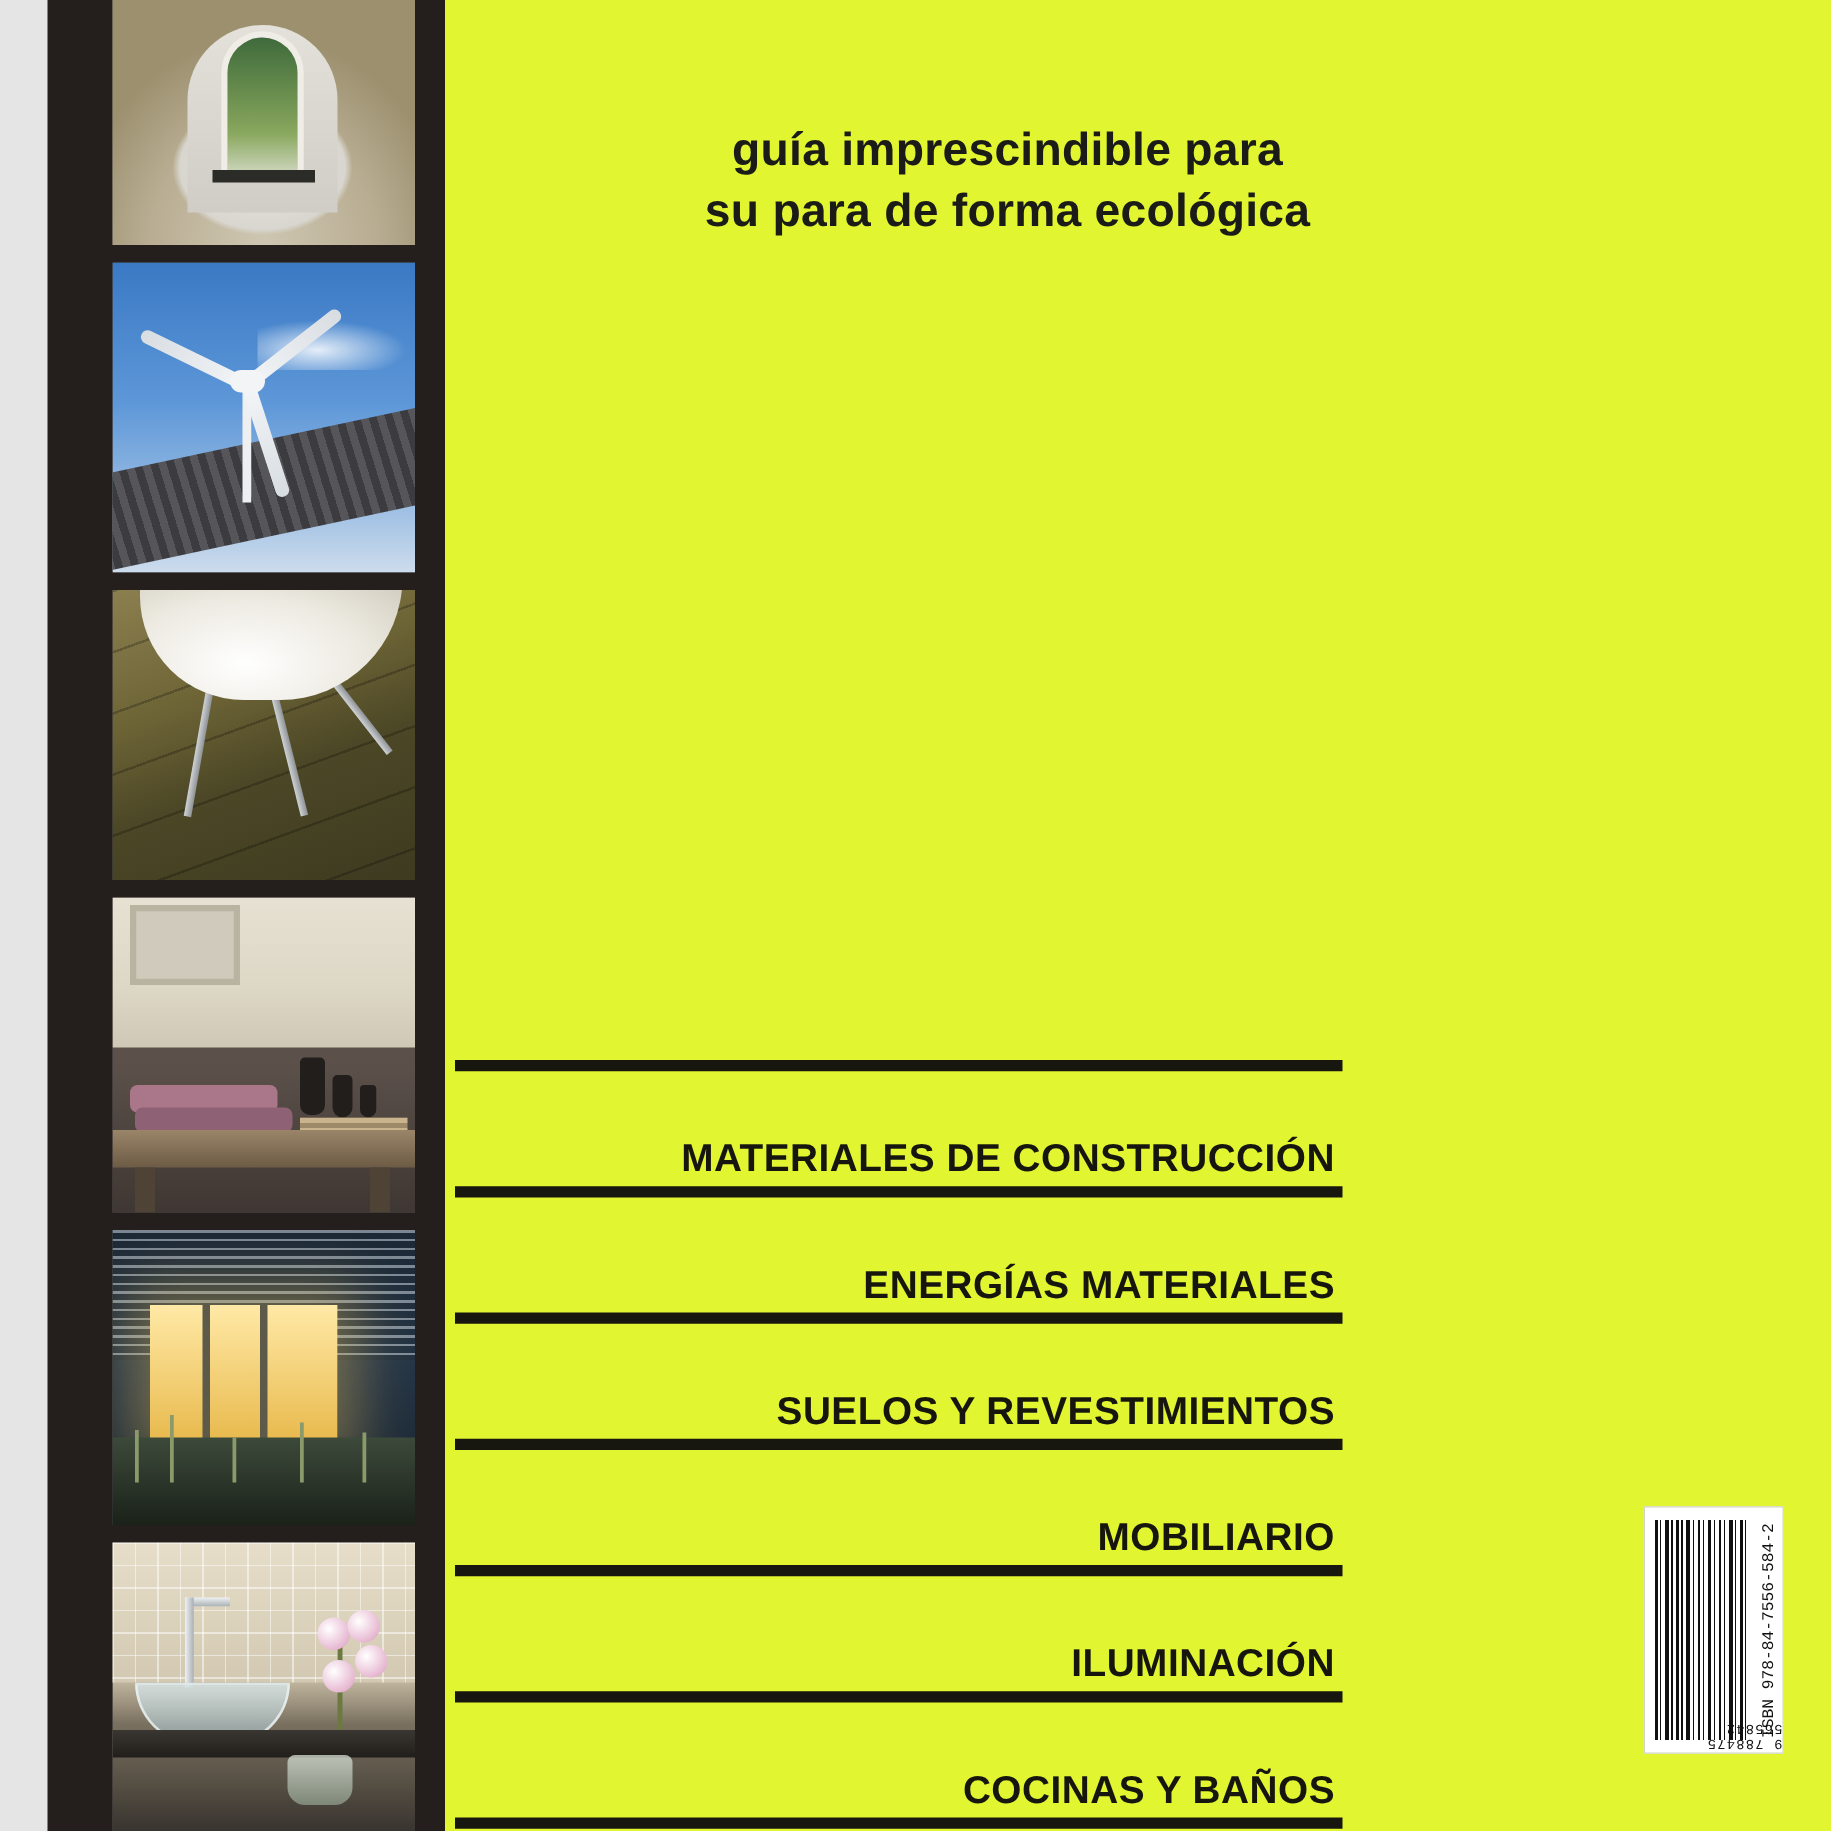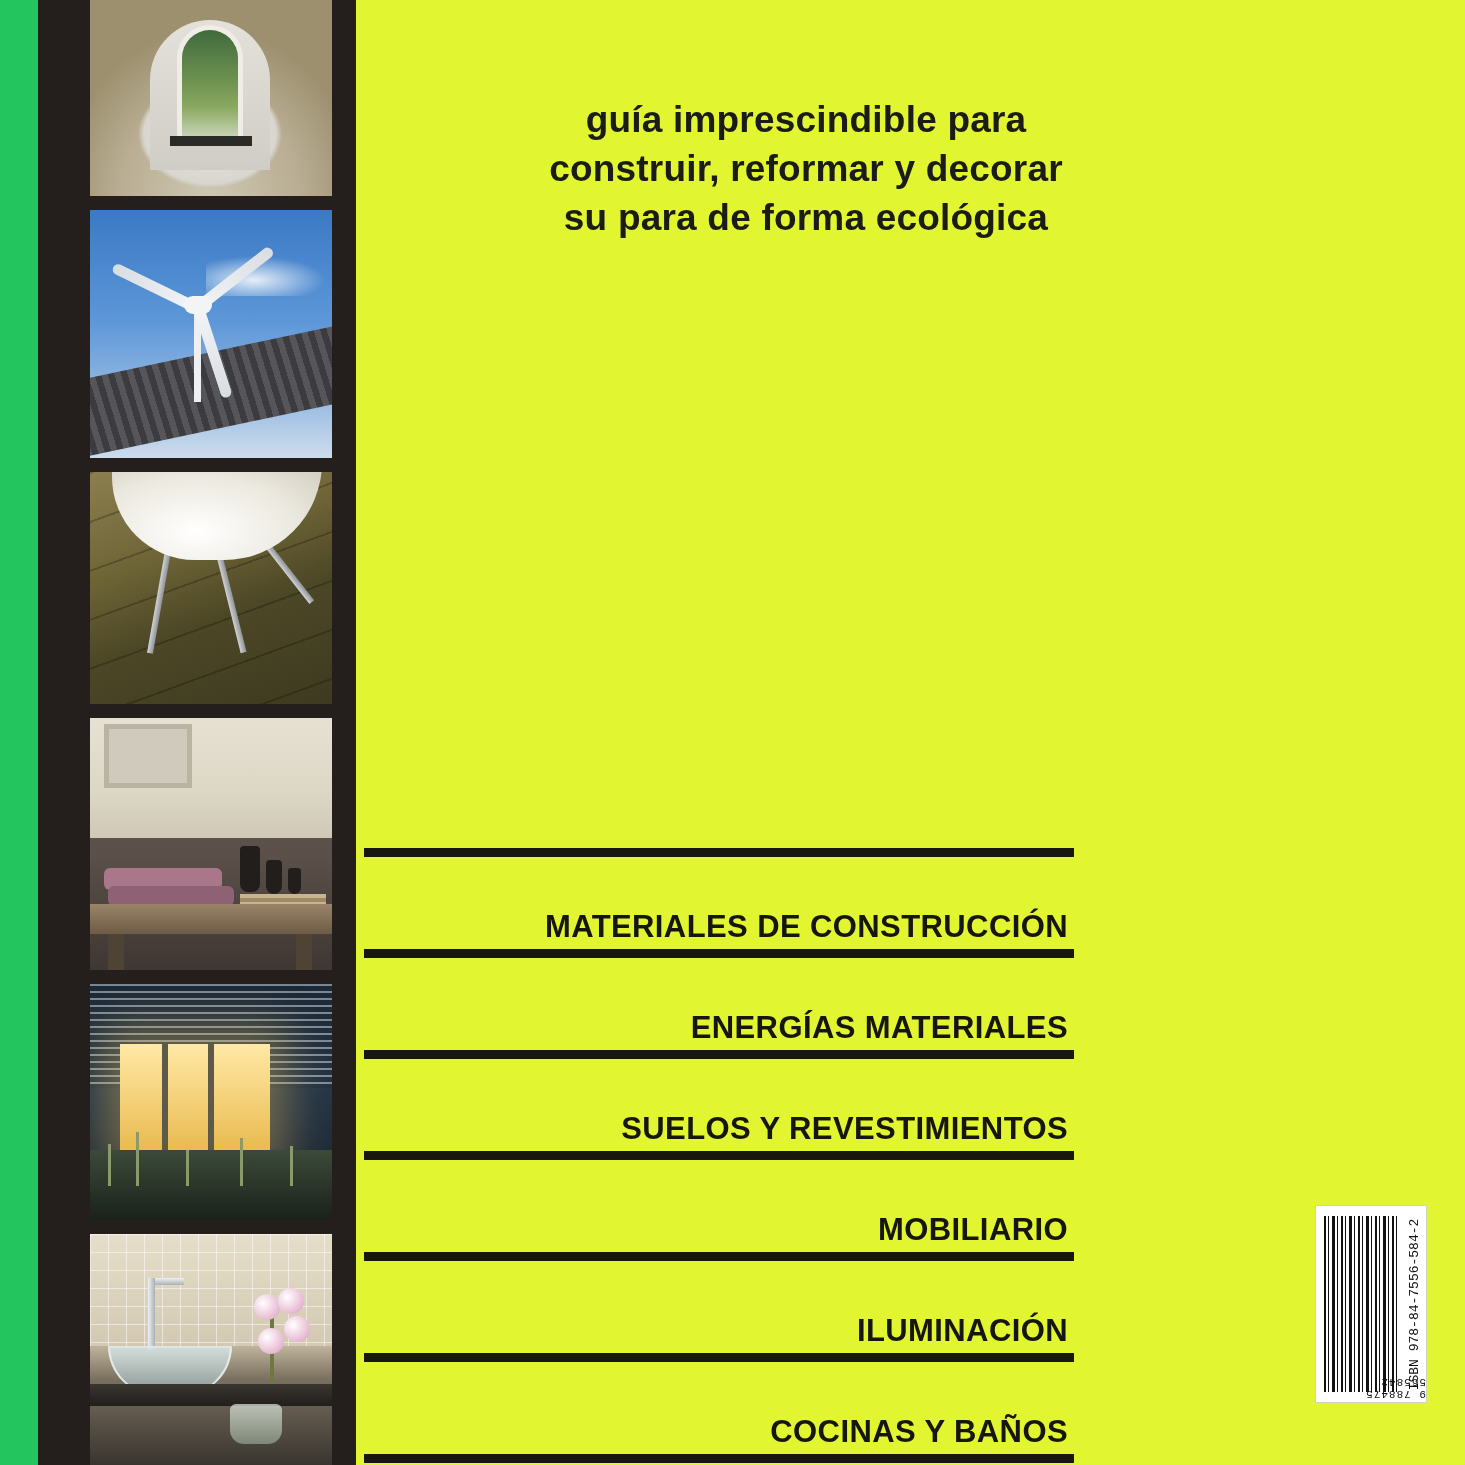--- a/index.html
+++ b/index.html
@@ -11,21 +11,21 @@
     width: 1465px;
     height: 1465px;
     font-family: "Liberation Sans", sans-serif;
     overflow: hidden;
   }
 
   #cover {
     position: relative;
     width: 1465px;
     height: 1465px;
-    background: #22c55e;
+    background: #e5e5e5;
   }
 
   
   #photo-strip {
     position: absolute;
     left: 38px;
     top: 0;
     width: 318px;
     height: 1465px;
     background: #241f1c;
@@ -404,21 +404,20 @@
       <div class="counter"></div>
       <div class="jar"></div>
     </div>
 
   </div>
 
   <div id="yellow-panel">
 
     <div id="tagline">
       <span class="line">guía imprescindible para</span>
-      <span class="line">construir, reformar y decorar</span>
       <span class="line">su para de forma ecológica</span>
     </div>
 
     <div id="topics">
       <div class="topic">
         <span class="label">MATERIALES DE CONSTRUCCIÓN</span>
       </div>
       <div class="topic">
         <span class="label">ENERGÍAS MATERIALES</span>
       </div>

